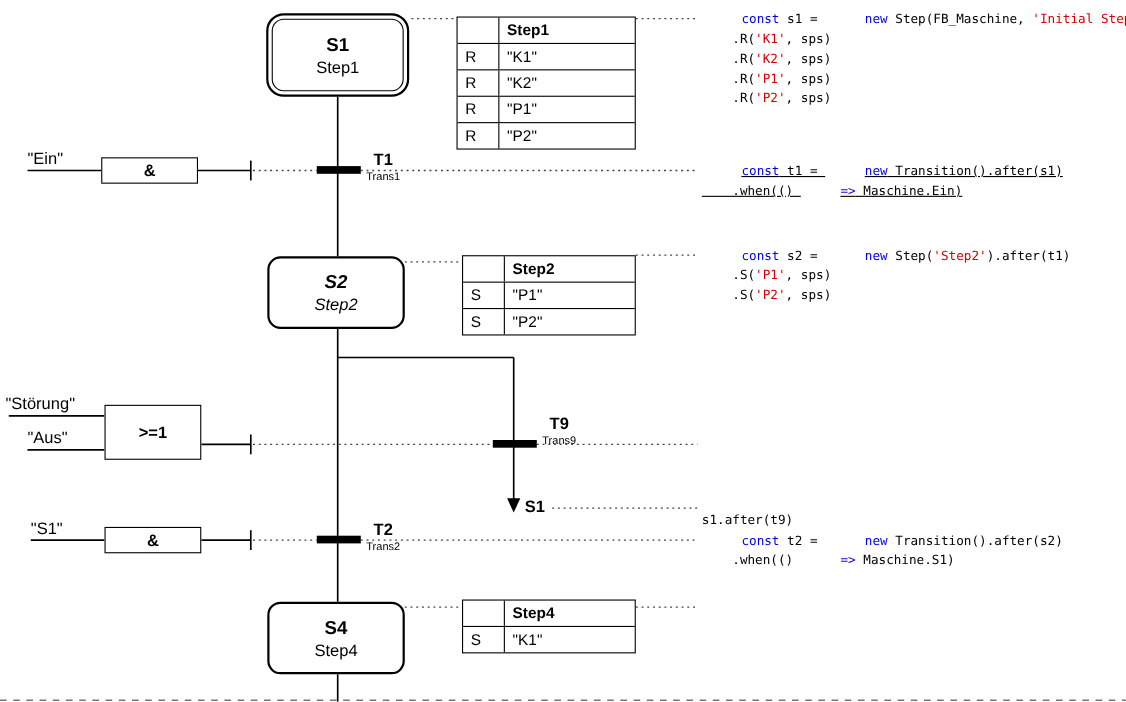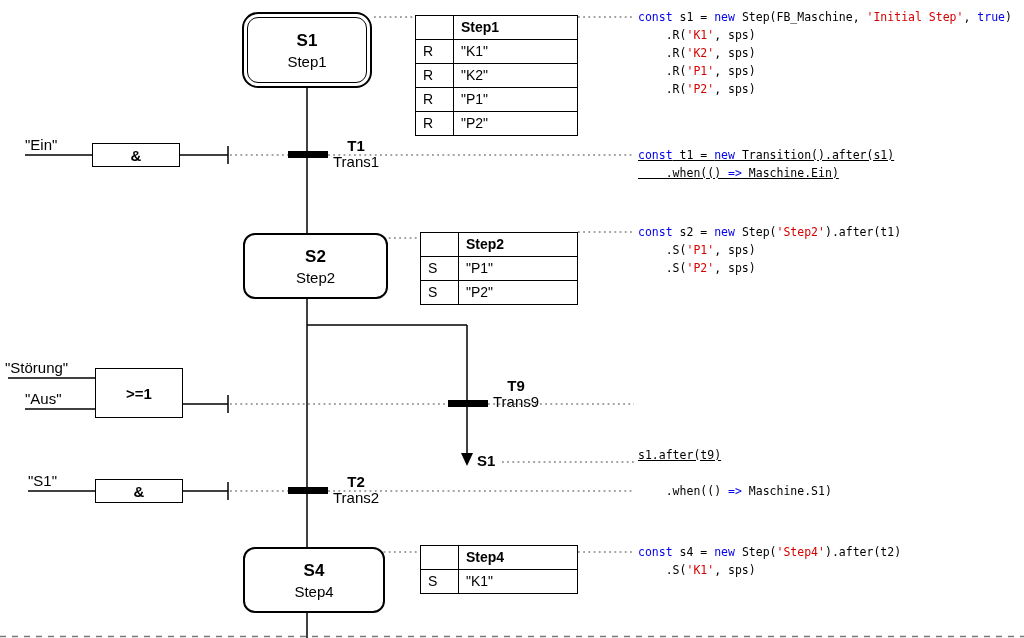--- a/index.html
+++ b/index.html
@@ -20,34 +20,34 @@
   .step-id { font-size:17px; font-weight:bold; line-height:19px; }
   .step-label { font-size:15px; line-height:17px; }
 
   .gate { position:absolute; background:#fff; border:1.5px solid #000;
           display:flex; align-items:center; justify-content:center;
           font-size:15px; font-weight:bold; }
   .sig { position:absolute; font-size:15px; line-height:17px; white-space:nowrap; }
 
   .tlabel { position:absolute; white-space:nowrap; }
   .tid { font-size:15px; font-weight:bold; line-height:16px;text-align:center; }
-  .tname { font-size:15px; line-height:16px; }
+  .tname { font-size:10px; line-height:16px; }
   .jump-label { position:absolute; font-size:15px; font-weight:bold; line-height:16px; }
 
   .tbl { position:absolute; background:#fff; border:1.5px solid #000; font-size:14px; }
   .tbl .row { display:flex; border-top:1px solid #000; }
   .tbl .row:first-child { border-top:none; }
   .tbl .q { width:38px; padding:3px 4px 3px 7px; border-right:1px solid #000; line-height:17px; }
   .tbl .v { flex:1; padding:3px 4px 3px 7px; line-height:17px; }
   .tbl .head .v { font-weight:bold; }
 
   .code { position:absolute; font-family:"DejaVu Sans Mono", monospace; font-size:11.5px;
           line-height:18px; white-space:pre; color:var(--pl); }
   .code-line { height:18px; }
-  .t-k { color:var(--kw); }
+  .t-k { color:var(--kw);margin-left:36px; }
   .t-s { color:var(--str);text-align:right; }
   .t-p { color:var(--pl); }
 </style>
 </head>
 <body>
 
 <div class="canvas">
 
   <svg class="wires" width="1024" height="638" viewBox="0 0 1024 638">
     <g stroke="#000" stroke-width="1.5">
@@ -93,26 +93,26 @@
     <line x1="0" y1="636.5" x2="1024" y2="636.5" stroke="#777" stroke-width="1.4" stroke-dasharray="6 6"></line>
   </svg>
 
   <div class="step step-initial" style="left:242px;top:12px;width:130px;height:76px;">
     <div class="step-inner">
       <div class="step-id">S1</div>
       <div class="step-label">Step1</div>
     </div>
   </div>
 
-  <div class="step" style="left:243px;top:233px;width:145px;height:66px;">
+  <div class="step" style="left:243px;top:233px;width:125px;height:66px;font-style:italic;">
     <div class="step-id">S2</div>
     <div class="step-label">Step2</div>
   </div>
 
-  <div class="step" style="left:243px;top:547px;width:142px;height:66px;">
+  <div class="step" style="left:243px;top:547px;width:125px;height:66px;">
     <div class="step-id">S4</div>
     <div class="step-label">Step4</div>
   </div>
 
   <div class="sig" style="left:25px;top:136px;">"Ein"</div>
   <div class="gate" style="left:92px;top:143px;width:88px;height:24px;">
     <span>&amp;</span>
   </div>
 
   <div class="sig" style="left:5px;top:359px;">"Störung"</div>
@@ -186,17 +186,16 @@
     </div>
     <div class="row">
       <div class="q">S</div>
       <div class="v">"K1"</div>
     </div>
   </div>
 
   <div class="code" style="left:638px;top:8px;"><div class="code-line"><span class="t-k">const</span><span class="t-p"> s1 = </span><span class="t-k">new</span><span class="t-p"> Step(FB_Maschine, </span><span class="t-s">'Initial Step'</span><span class="t-p">, </span><span class="t-k">true</span><span class="t-p">)</span></div><div class="code-line"><span class="t-p">    .R(</span><span class="t-s">'K1'</span><span class="t-p">, sps)</span></div><div class="code-line"><span class="t-p">    .R(</span><span class="t-s">'K2'</span><span class="t-p">, sps)</span></div><div class="code-line"><span class="t-p">    .R(</span><span class="t-s">'P1'</span><span class="t-p">, sps)</span></div><div class="code-line"><span class="t-p">    .R(</span><span class="t-s">'P2'</span><span class="t-p">, sps)</span></div></div>
   <div class="code" style="left:638px;top:146px;text-decoration:underline;"><div class="code-line"><span class="t-k">const</span><span class="t-p"> t1 = </span><span class="t-k">new</span><span class="t-p"> Transition().after(s1)</span></div><div class="code-line"><span class="t-p">    .when(() </span><span class="t-k">=&gt;</span><span class="t-p"> Maschine.Ein)</span></div></div>
   <div class="code" style="left:638px;top:223px;"><div class="code-line"><span class="t-k">const</span><span class="t-p"> s2 = </span><span class="t-k">new</span><span class="t-p"> Step(</span><span class="t-s">'Step2'</span><span class="t-p">).after(t1)</span></div><div class="code-line"><span class="t-p">    .S(</span><span class="t-s">'P1'</span><span class="t-p">, sps)</span></div><div class="code-line"><span class="t-p">    .S(</span><span class="t-s">'P2'</span><span class="t-p">, sps)</span></div></div>
-  <div class="code" style="left:638px;top:446px;text-decoration:underline;"><div class="code-line"><span class="t-p">s1.after(t9)</span></div></div>
-  <div class="code" style="left:638px;top:482px;"><div class="code-line"><span class="t-p">    .when(() </span><span class="t-k">=&gt;</span><span class="t-p"> Maschine.S1)</span></div></div>
-  <div class="code" style="left:638px;top:543px;"><div class="code-line"><span class="t-k">const</span><span class="t-p"> s4 = </span><span class="t-k">new</span><span class="t-p"> Step(</span><span class="t-s">'Step4'</span><span class="t-p">).after(t2)</span></div><div class="code-line"><span class="t-p">    .S(</span><span class="t-s">'K1'</span><span class="t-p">, sps)</span></div></div>
+  <div class="code" style="left:638px;top:463px;"><div class="code-line"><span class="t-p">s1.after(t9)</span></div></div>
+  <div class="code" style="left:638px;top:482px;"><div class="code-line"><span class="t-k">const</span><span class="t-p"> t2 = </span><span class="t-k">new</span><span class="t-p"> Transition().after(s2)</span></div><div class="code-line"><span class="t-p">    .when(() </span><span class="t-k">=&gt;</span><span class="t-p"> Maschine.S1)</span></div></div>
 
 </div>
 
 </body></html>

